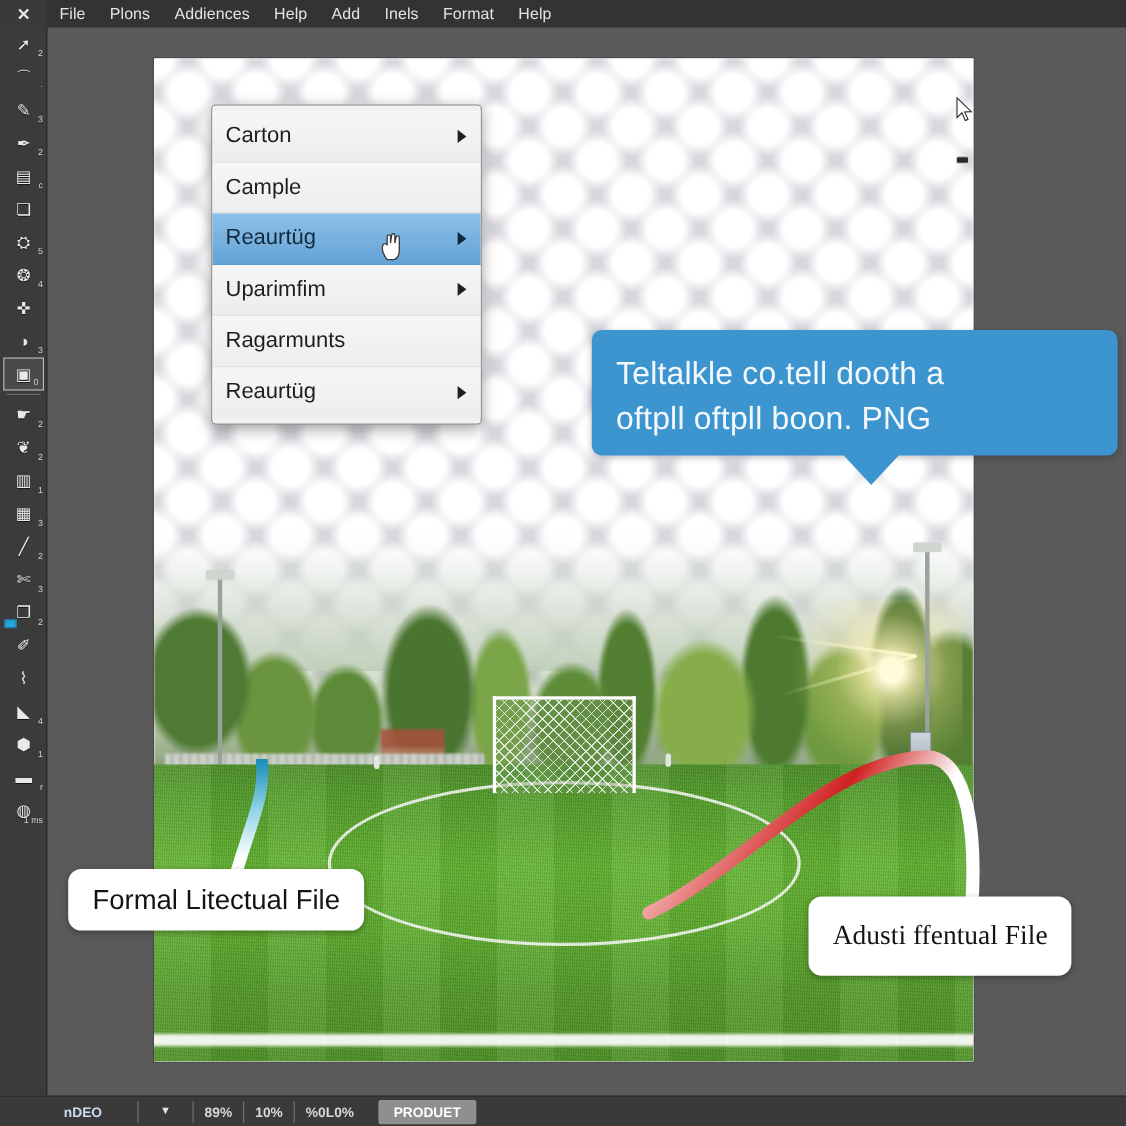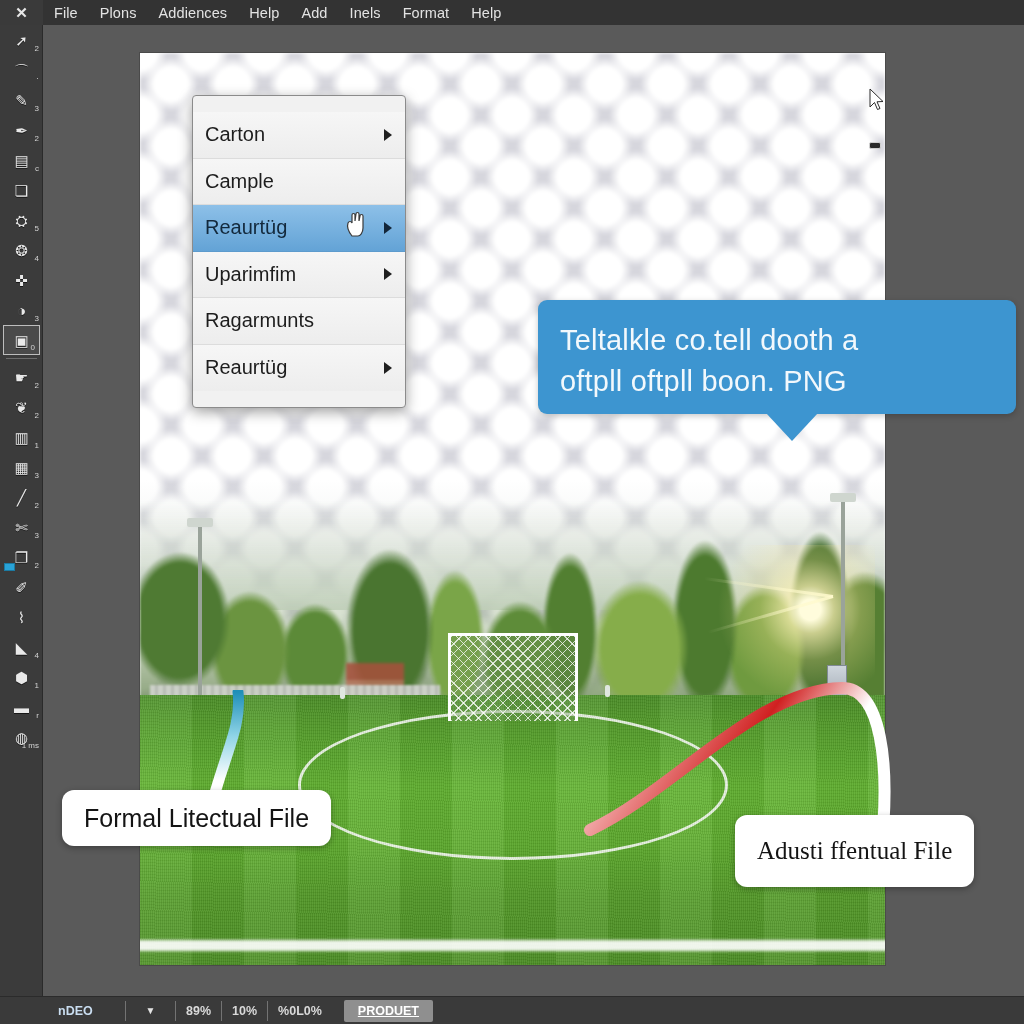--- a/index.html
+++ b/index.html
@@ -180,27 +180,27 @@
     background-color: rgba(110,150,90,.35);
   }
   .cone { position:absolute; width:5px; height:12px; background:#dfe7df; border-radius:2px; }
   .signboard {
     position:absolute; right: 38px; top: 185px; width: 20px; height: 42px;
     background: linear-gradient(to bottom,#cfd6dd,#9aa3ad); border:1px solid #808a94;
   }
 
   
   #ctxmenu {
-    position: absolute; left: 192px; top: 95px; width: 214px;
+    position: absolute; left: 192px; top: 95px; width: 246px;
     background: #f1f1f1;
     border: 1px solid #8b8b8b;
     border-radius: 4px;
     box-shadow: 0 4px 14px rgba(0,0,0,.38);
     z-index: 25;
-    padding: 16px 0;
+    padding: 5px 0;
     overflow: hidden;
   }
   .ctx-row {
     position: relative;
     height: 46.5px;
     display: flex; align-items: center;
     padding: 0 14px 0 12px;
     color: #1d1d1d; font-size: 20px;
     border-bottom: 1px solid #dcdcdc;
     background: linear-gradient(to bottom,#f6f6f6,#ededed);
@@ -283,21 +283,21 @@
   #statusbar .cell {
     height: 20px; display: flex; align-items: center;
     color: #d9d9d9; font-size: 12.5px; font-weight: bold;
     padding: 0 10px;
     border-right: 1px solid #737373;
   }
   #statusbar .cell.doc { color: #c9ddf0; min-width: 78px; margin-left: 48px; }
   #statusbar .cell.caret { color: #e4e4e4; font-size: 10px; min-width: 50px; justify-content:center; }
   #statusbar .cell.prod {
     background: #8f8f8f; color: #ffffff; border-radius: 2px;
-    border-right: none; margin-left: 12px; padding: 0 14px; height: 22px; text-decoration: underline;
+    border-right: none; margin-left: 12px; padding: 0 14px; height: 22px;
   }
   #statusbar .cell.plain { border-right: none; }
 </style>
 </head>
 <body>
 
 <div id="app">
 
   <div id="menubar">
     <div class="closebox">✕</div>

